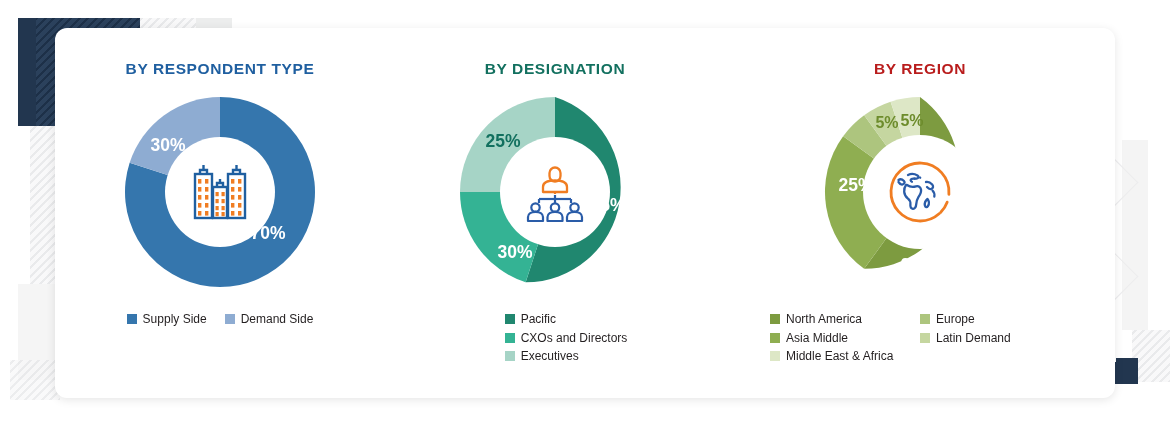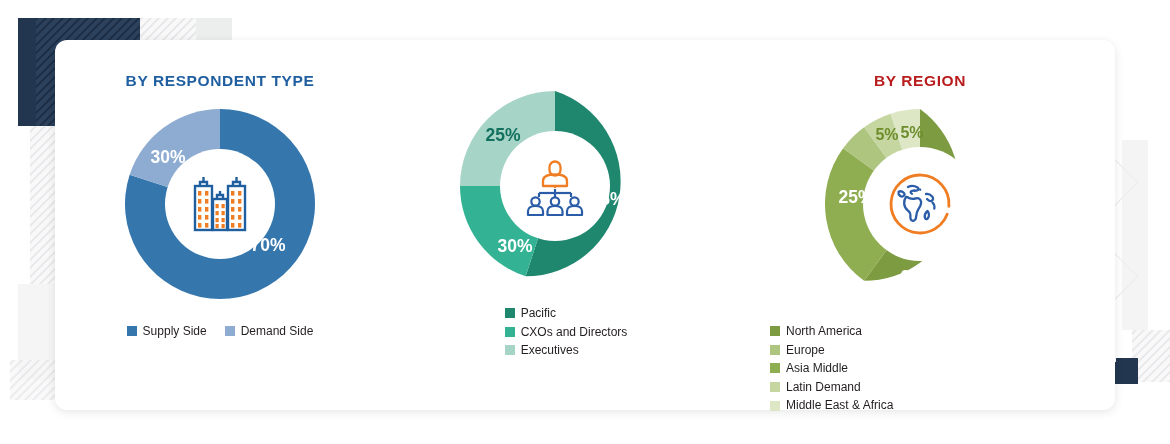--- a/index.html
+++ b/index.html
@@ -40,21 +40,21 @@
   .chevron {
     position: absolute;
     border-right: 1px solid #ececee;
     border-bottom: 1px solid #ececee;
     transform: rotate(-45deg);
   }
 
   
   #card {
     position: absolute;
-    left: 55px; top: 40px;
+    left: 55px; top: 28px;
     width: 1060px; height: 370px;
     background: #ffffff;
     border-radius: 12px;
     box-shadow: 0 2px 10px rgba(0,0,0,0.10);
   }
 
   #panels {
     position: absolute;
     inset: 0;
     display: flex;
@@ -114,21 +114,21 @@
   
   .legend {
     margin-top: 18px;
     display: flex;
     flex-wrap: wrap;
     font-size: 12px;
     color: #231f20;
     line-height: 1.55;
   }
   .legend.inline  { justify-content: center; gap: 0 18px; }
-  .legend.grid2   { width: 300px; flex-direction: column; }
+  .legend.grid2   { width: 300px; }
   .legend.stack   { flex-direction: column; align-items: flex-start; }
 
   .legend-item {
     display: flex;
     align-items: center;
     gap: 6px;
     white-space: nowrap;
   }
   .legend.grid2 .legend-item { width: 50%; box-sizing: border-box; }
   .legend-swatch {
@@ -234,20 +234,21 @@
             <span>Supply Side</span>
           </div>
           <div class="legend-item">
             <span class="legend-swatch" style="background:#8eacd2"></span>
             <span>Demand Side</span>
           </div>
         </div>
       </div>
 
       <div class="panel p2">
+        <div class="panel-title">BY DESIGNATION</div>
 
         <div class="donut-wrap">
           <svg width="200" height="200" viewBox="0 0 200 200" role="img">
 
             <path fill="#20876f" d="M 100 100 L 100 5 A 95 95 0 0 1 70.64 190.35 Z"></path>
 
             <path fill="#34b394" d="M 100 100 L 70.64 190.35 A 95 95 0 0 1 5 100 Z"></path>
 
             <path fill="#a6d4c6" d="M 100 100 L 5 100 A 95 95 0 0 1 100 5 Z"></path>
             <circle cx="100" cy="100" r="55" fill="#ffffff"></circle>

